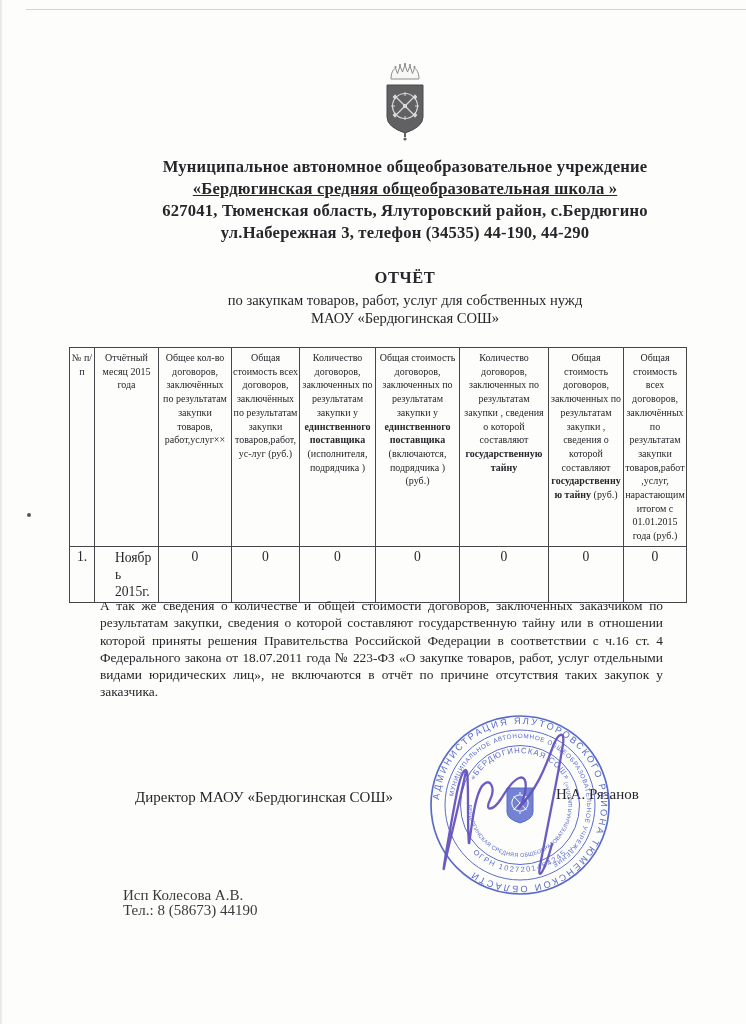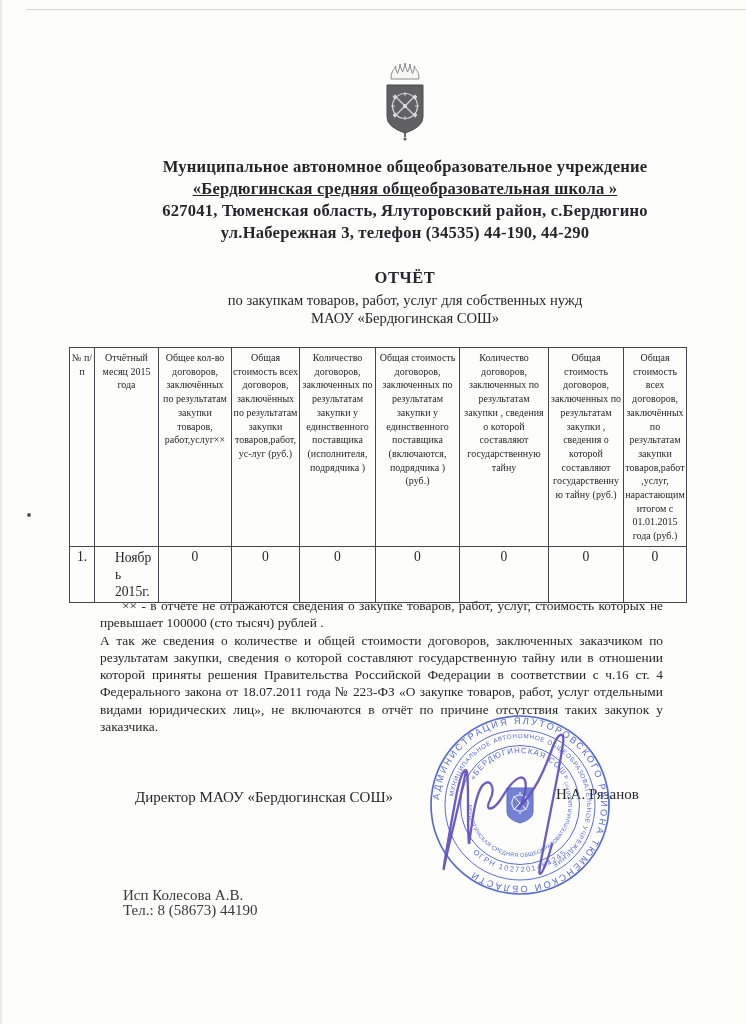--- a/index.html
+++ b/index.html
@@ -28,21 +28,21 @@
   .title-main{font-size:16.5px;font-weight:bold;letter-spacing:.6px;margin-bottom:4px;}
   .title-sub{font-size:14.6px;line-height:17.6px;}
 
   
   .table-wrap{position:absolute;left:69px;top:347px;}
   table{border-collapse:collapse;table-layout:fixed;width:617px;}
   th,td{border:1px solid #45454a;overflow-wrap:anywhere;}
   thead tr{height:198px;}
   th{font-weight:normal;font-size:10px;line-height:13.7px;padding:3px 1px;
      vertical-align:top;text-align:center;}
-  th .bold{font-weight:normal;text-align:center;}
+  th .bold{font-weight:bold;text-align:center;}
   tbody tr{height:45px;}
   td{font-size:13.6px;vertical-align:top;text-align:center;padding:2px 1px;}
   td.left{text-align:left;padding-left:20px;line-height:17px;}
 
   
   .notes{position:absolute;left:100px;top:597px;width:563px;
          font-size:13.4px;line-height:17.3px;text-align:justify;}
   .notes p{margin:0;}
   .notes p.first{text-indent:22px;}
 
@@ -146,21 +146,20 @@
             <td>0</td>
             <td>0</td>
             <td>0</td>
             <td>0</td>
           </tr>
         </tbody>
       </table>
   </div>
 
   <div class="notes">
-    <p class="first">×× - в отчёте не отражаются сведения о закупке товаров, работ, услуг, стоимость которых не превышает 100000 (сто тысяч) рублей .</p>
     <p>А так же сведения о количестве и общей стоимости договоров, заключенных заказчиком по результатам закупки, сведения о которой составляют государственную тайну или в отношении которой приняты решения Правительства Российской Федерации в соответствии с ч.16 ст. 4 Федерального закона от 18.07.2011 года № 223-ФЗ «О закупке товаров, работ, услуг отдельными видами юридических лиц», не включаются в отчёт по причине отсутствия таких закупок у заказчика.</p>
   </div>
 
   <div class="sig-role">Директор МАОУ «Бердюгинская СОШ»</div>
   <div class="sig-name">Н.А. Рязанов</div>
 
   <svg class="stamp" viewBox="0 0 188 188">
     <defs>
       <path id="arcOuterCW" d="M 13,94 a 81,81 0 1,1 162,0 a 81,81 0 1,1 -162,0"></path>
       <path id="arcMidCW" d="M 27,94 a 67,67 0 1,1 134,0 a 67,67 0 1,1 -134,0"></path>

